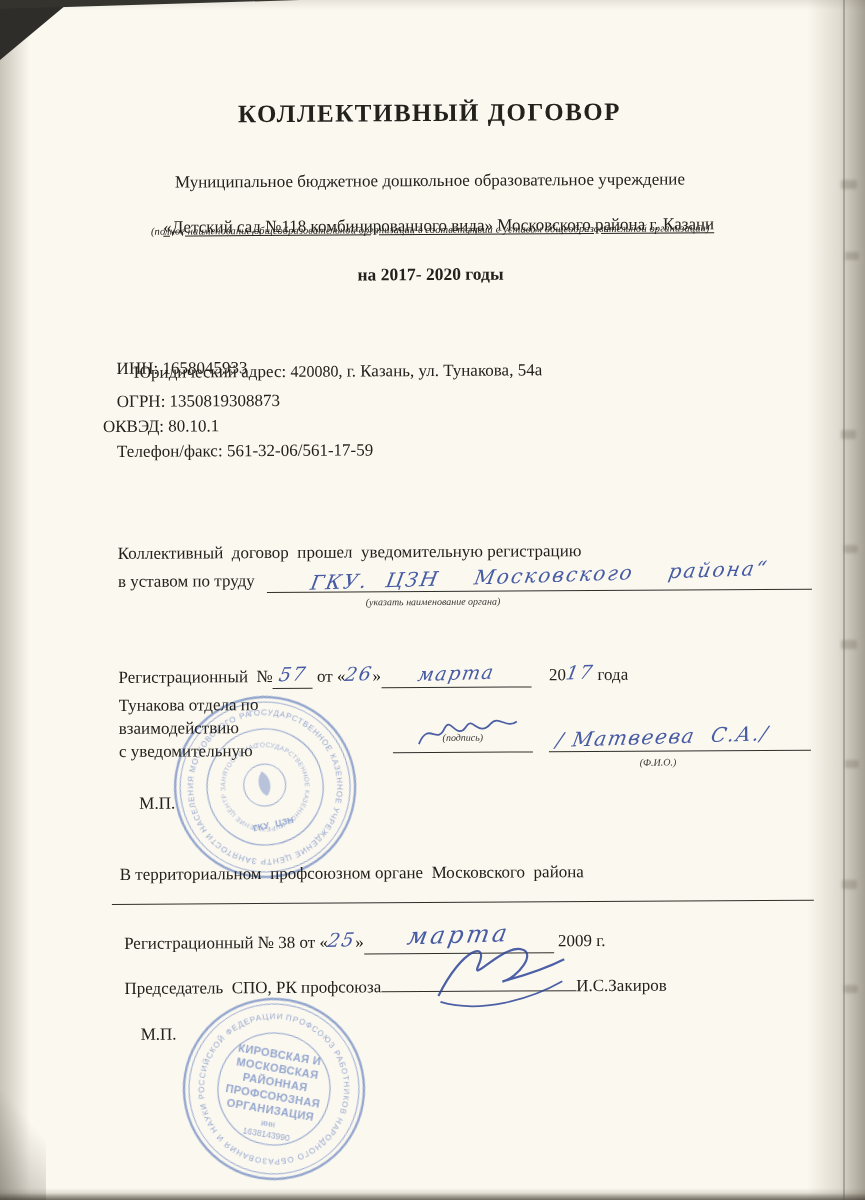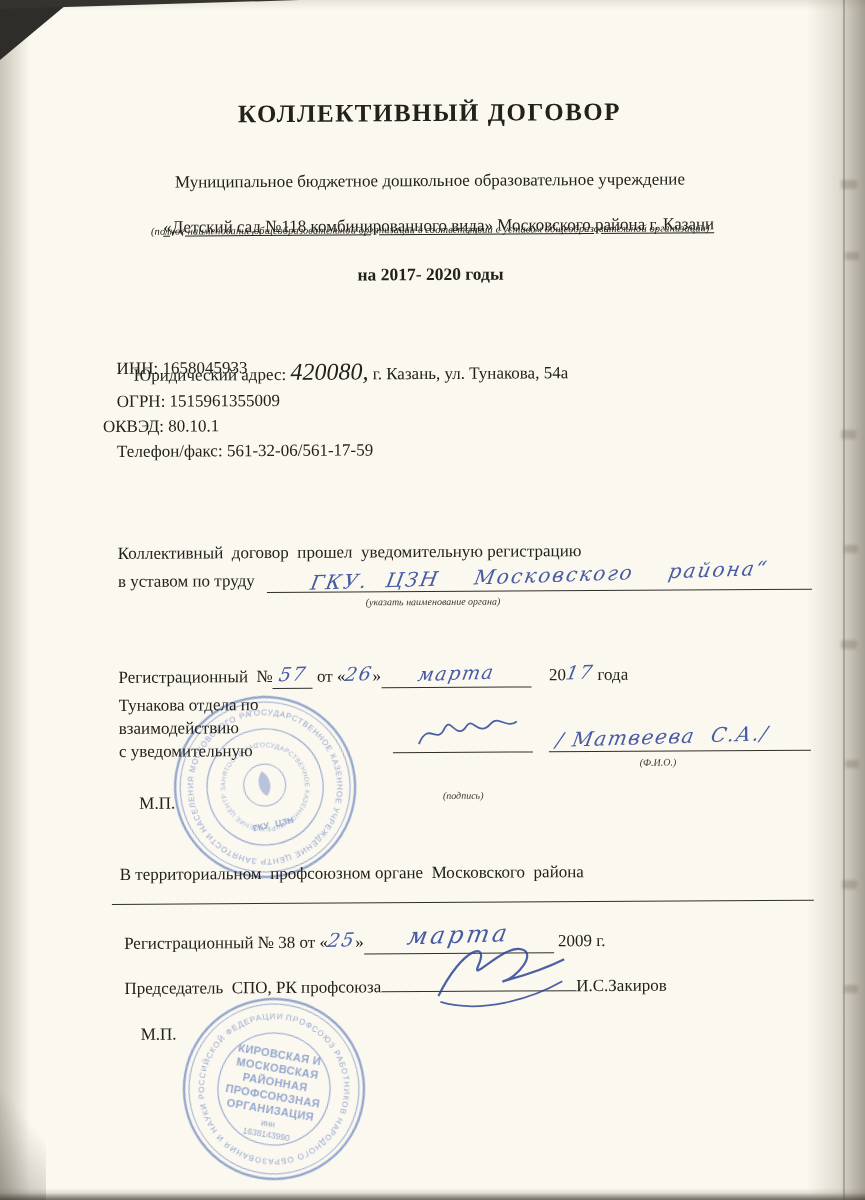--- a/index.html
+++ b/index.html
@@ -35,21 +35,21 @@
   .fline{position:absolute;display:flex;align-items:baseline;font-size:17px;line-height:22px;color:#23211c;}
   .fline span{white-space:pre;}
 
   .doc-title{top:102px;font-size:25px;font-weight:bold;letter-spacing:1.5px;}
   .org1{top:170px;font-size:17px;}
   .org2{top:193px;font-size:17px;}
   .org2 .u{text-decoration:underline;text-underline-offset:3px;}
   .orgnote{top:219px;font-size:10.5px;font-style:italic;letter-spacing:.1px;}
   .period{top:263px;font-size:17.5px;font-weight:bold;}
 
-  .zip{font-size:24px;font-style:italic;}
+  .zip{font-size:16px;}
 
   .useg{display:inline-block;border-bottom:1.5px solid #2f2e29;text-align:center;}
   .grow{flex:1;margin-left:8px;}
   .rule{position:absolute;height:0;border-bottom:1.5px solid #2f2e29;}
 
   .hw{
     font-family:"DejaVu Serif",serif;font-style:italic;
     color:#2e4699;opacity:.88;
     display:inline-block;transform:skewX(-12deg) rotate(-1.5deg);
     font-size:19px;letter-spacing:1.5px;white-space:pre;
@@ -89,21 +89,21 @@
   <div class="txt center org2">
     <span class="u">«Детский сад №118 комбинированного вида» Московского района г. Казани</span>
   </div>
   <div class="txt center orgnote">(полное наименование общеобразовательной организации в соответствии с уставом общеобразовательной организации)</div>
   <div class="txt center period">на 2017- 2020 годы</div>
 
   <div class="txt" style="left:118px;top:338px">
     <span>Юридический адрес: </span><span class="zip">420080,</span><span> г. Казань, ул. Тунакова, 54а</span>
   </div>
   <div class="txt" style="left:118px;top:356px">ИНН: 1658045933</div>
-  <div class="txt" style="left:118px;top:389px">ОГРН: 1515961355009</div>
+  <div class="txt" style="left:118px;top:389px">ОГРН: 1350819308873</div>
   <div class="txt" style="left:104px;top:414px">ОКВЭД: 80.10.1</div>
   <div class="txt" style="left:118px;top:439px">Телефон/факс: 561-32-06/561-17-59</div>
 
   <div class="txt" style="left:118px;top:541px">Коллективный  договор  прошел  уведомительную регистрацию</div>
 
   <div class="fline" style="left:118px;top:567px;width:694px">
     <span>в уставом по труду </span>
     <span class="useg grow"><i class="hw hw-org">ГКУ. ЦЗН  Московского  района“</i></span>
   </div>
   <div class="subnote" style="left:283px;top:596px;width:300px">(указать наименование органа)</div>
@@ -121,21 +121,21 @@
   </div>
 
   <div class="txt" style="left:118px;top:693px">Тунакова отдела по</div>
   <div class="txt" style="left:118px;top:716px">взаимодействию</div>
   <div class="txt" style="left:118px;top:739px">с уведомительную</div>
 
   <svg class="sig" style="left:412px;top:712px" width="110" height="44" viewBox="0 0 110 44">
     <path d="M6,32 C16,8 24,34 32,16 C38,4 44,30 54,14 C60,5 66,26 78,12 C86,3 94,18 104,10" stroke-width="1.8"></path>
   </svg>
   <div class="rule" style="left:392px;top:752px;width:140px"></div>
-  <div class="subnote" style="left:392px;top:790px;width:140px">(подпись)</div>
+  <div class="subnote" style="left:392px;top:732px;width:140px">(подпись)</div>
 
   <i class="hw" style="position:absolute;left:556px;top:726px;font-size:20px">/ Матвеева  С.А./</i>
   <div class="rule" style="left:548px;top:752px;width:262px"></div>
   <div class="subnote" style="left:592px;top:758px;width:130px">(Ф.И.О.)</div>
 
   <div class="txt" style="left:138px;top:791px">М.П.</div>
 
   <svg class="stamp" style="left:168px;top:690px;transform:rotate(-12deg)" width="192" height="192" viewBox="0 0 192 192">
     <defs>
       <path id="ring1a" d="M96,24 a72,72 0 1,1 -0.01,0"></path>

